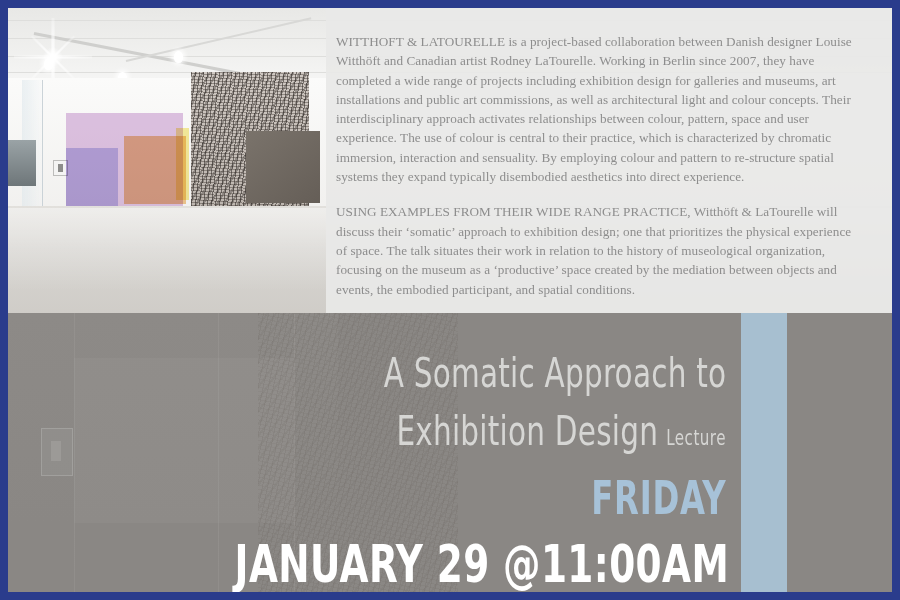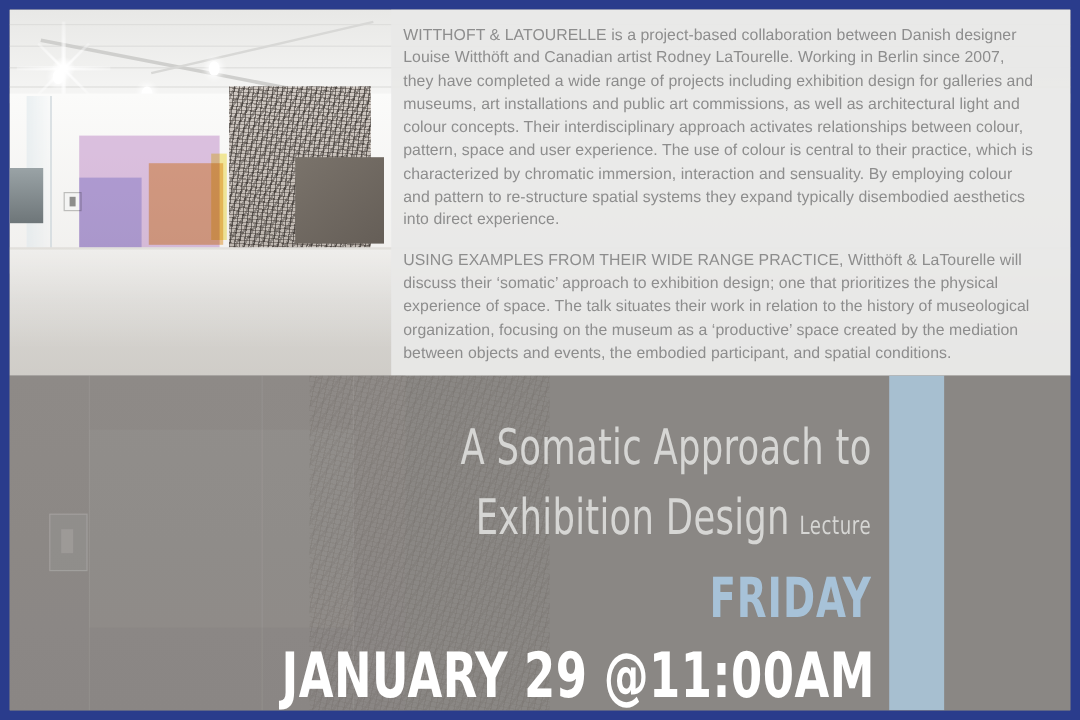--- a/index.html
+++ b/index.html
@@ -136,25 +136,26 @@
   
   .text-panel {
     position:absolute;
     left:318px; top:0;
     width:566px; height:305px;
     background: rgba(232,232,231,.93);
     box-sizing:border-box;
     padding: 8px 28px 0 10px;
   }
   .text-panel p {
-    margin:3px 0 14px 0;
+    margin:16px 0 14px 0;
     color:#8d8d8d;
     font-size: 13.2px;
     line-height: 19.3px;
     letter-spacing: .05px;
+    font-family: Liberation Serif, serif;
   }
 
   
   .bottom {
     position:absolute; left:0; top:305px; width:884px; height:279px;
     background:#8a8784;
     overflow:hidden;
   }
   .ghost-photo {
     position:absolute; left:0; top:0; width:330px; height:279px;

